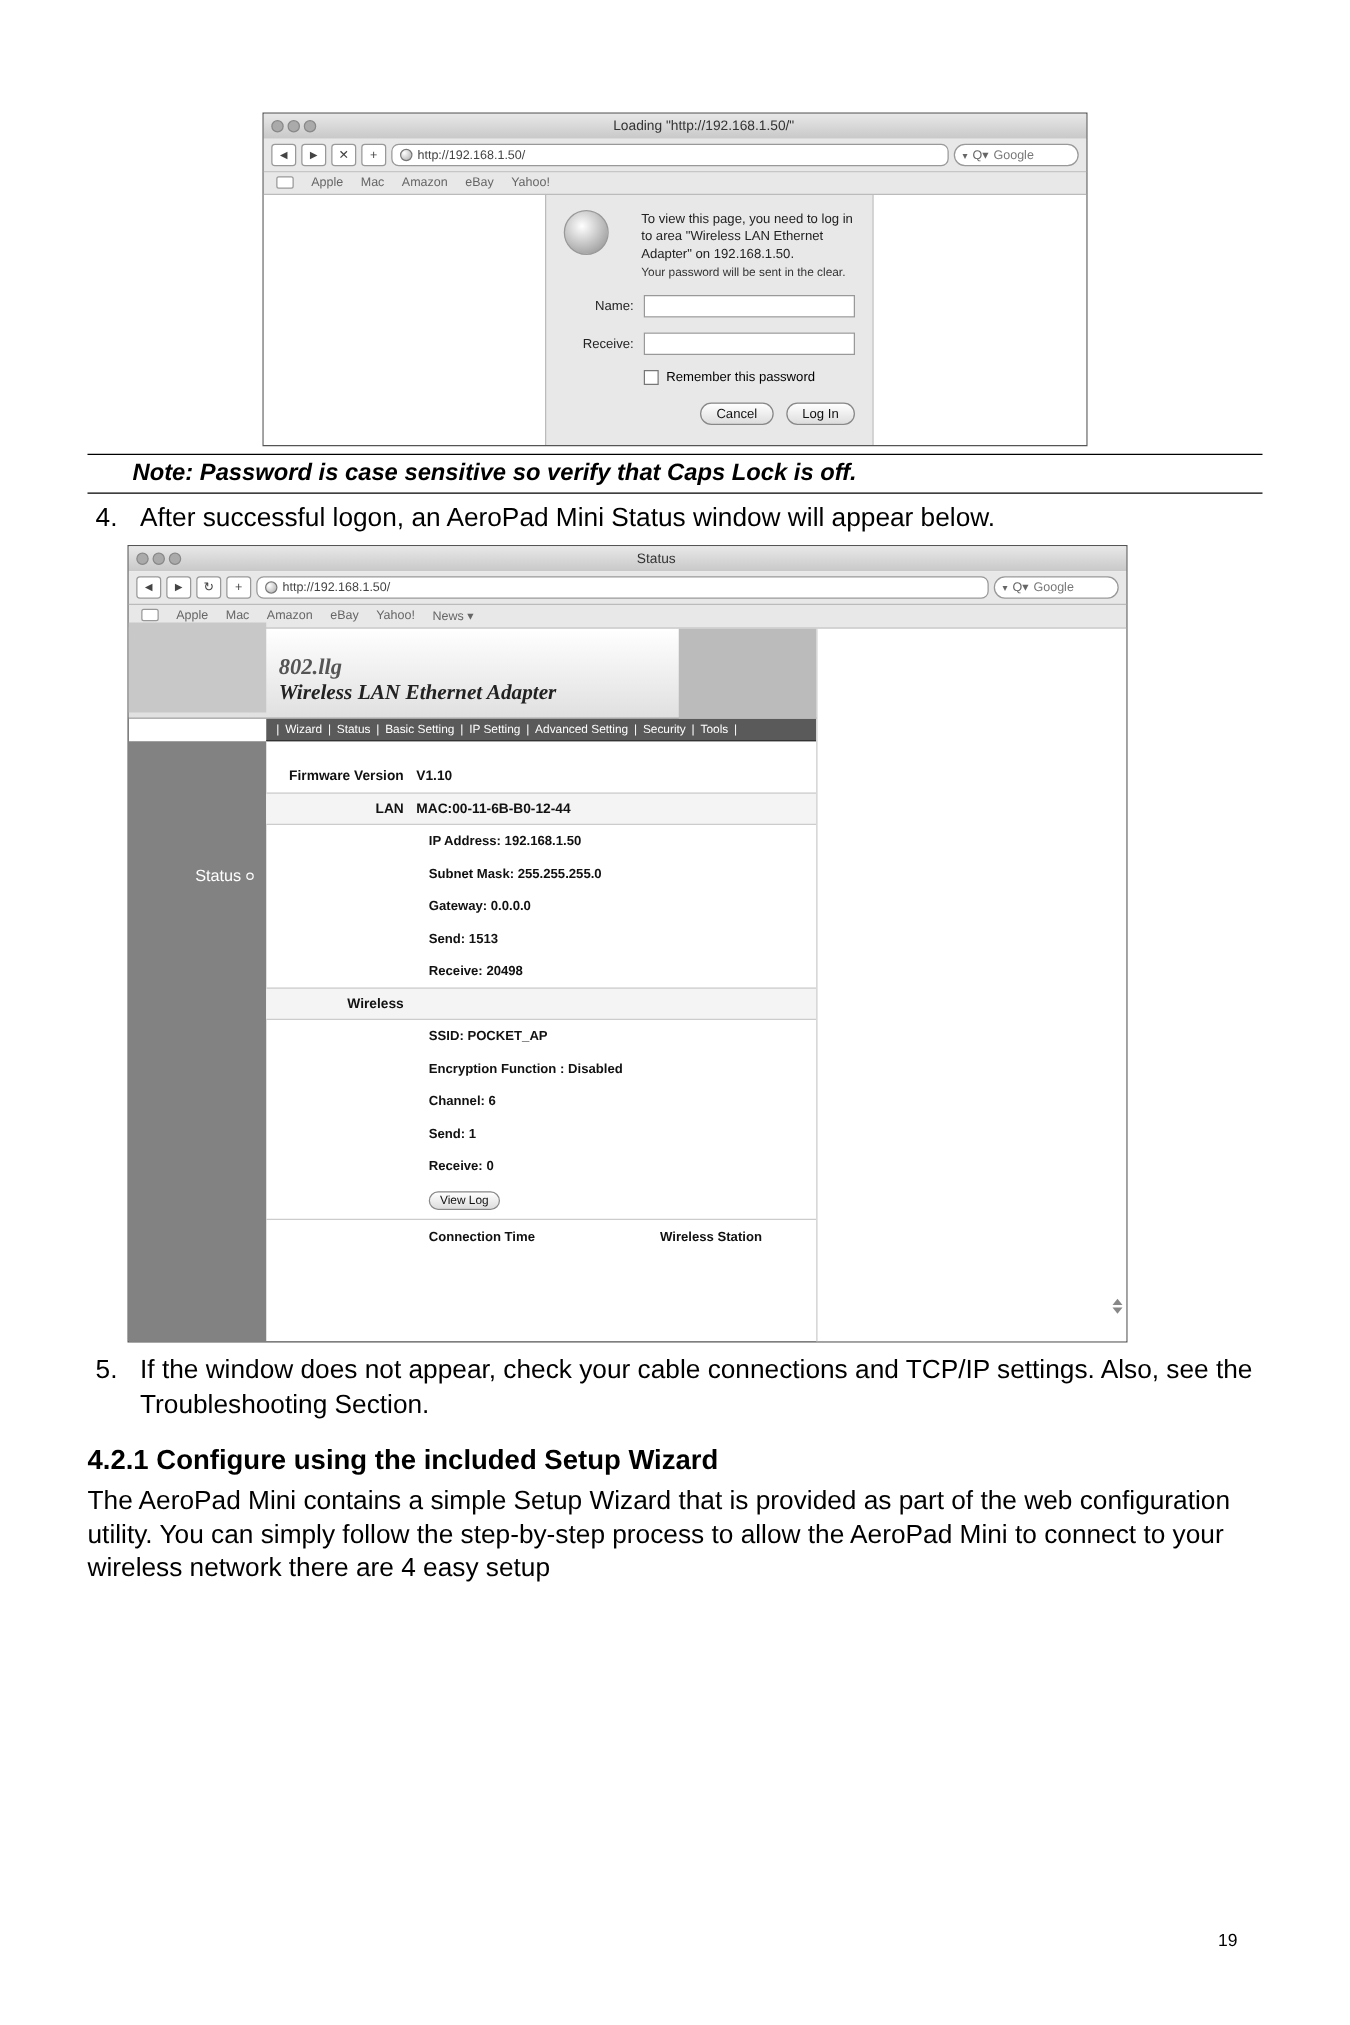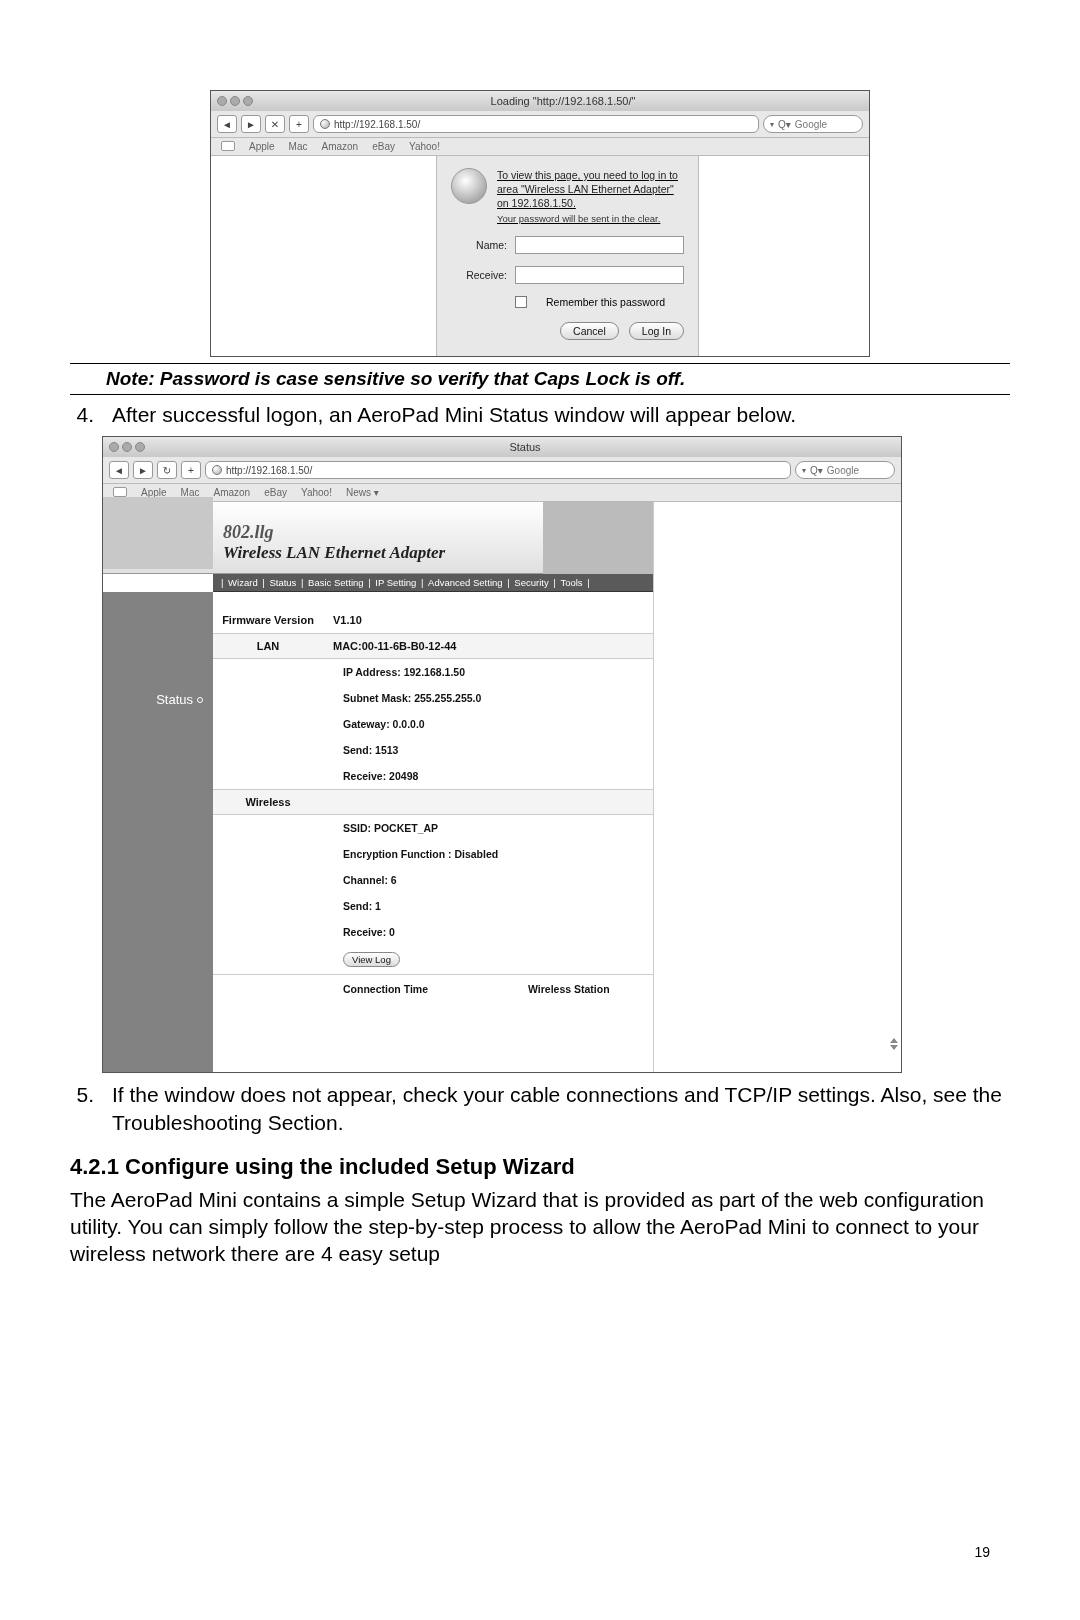--- a/index.html
+++ b/index.html
@@ -65,34 +65,34 @@
     width:14px;height:10px;border:1px solid #999;border-radius:2px;background:#fff;
   }
   .shot1-body { display:flex; min-height:200px; }
   .shot1-left { flex:0 0 225px; background:#fff; }
   .shot1-right { flex:0 0 170px; background:#fff; }
   .login-panel {
     flex:1; background:#e8e8e8; padding:12px 14px 12px 14px;
     border-left:1px solid #bbb; border-right:1px solid #bbb;
     display:flex; flex-direction:column; gap:8px;
   }
-  .login-head { display:flex; gap:10px;text-decoration:underline; }
+  .login-head { display:flex; gap:26px; }
   .compass {
     width:36px;height:36px;border-radius:50%;
     background: radial-gradient(circle at 40% 35%, #fff, #888);
     border:1px solid #999; position:relative; flex:0 0 auto;
   }
   .login-msg { font-size:10.5px; color:#222; line-height:1.35; }
   .login-warn { font-size:9.5px; color:#333; margin-top:2px; }
   .form-row { display:flex; align-items:center; gap:8px; margin-top:4px; }
   .form-row label { width:56px; text-align:right; font-size:10.5px; color:#222; }
   .form-row input[type=text], .form-row input[type=password] {
     flex:1; height:18px; border:1px solid #999; background:#fff; font-size:10px; padding:0 3px;
   }
-  .remember { display:flex; align-items:center; gap:19px; font-size:10.5px; margin:4px 0 2px 64px;text-align:right; }
+  .remember { display:flex; align-items:center; gap:6px; font-size:10.5px; margin:4px 0 2px 64px;text-align:right; }
   .remember .cb { width:12px;height:12px;border:1px solid #777;background:#fff; }
   .login-actions { display:flex; gap:10px; justify-content:flex-end; margin-top:4px; }
   .pill-btn {
     border:1px solid #888; border-radius:10px; background:linear-gradient(#fff,#ddd);
     padding:2px 12px; font-size:10.5px; color:#111;text-align:right;
   }
   .search-box {
     width:100px; border:1px solid #999; background:#fff; border-radius:9px;
     height:18px; display:flex;align-items:center;gap:4px;padding:0 6px;font-size:10px;color:#777;
   }
@@ -152,21 +152,21 @@
     padding-top:100px; min-height:480px;
     text-align:right;
   }
   .status-sidebar .lbl { font-size:13px; padding-right:10px; display:flex;align-items:center;justify-content:flex-end;gap:4px;}
   .status-sidebar .dot { width:6px;height:6px;border:1px solid #fff;border-radius:50%; }
   .status-content {
     flex:1; font-size:11px; font-weight:bold; color:#111;
     display:flex; flex-direction:column;
   }
   .row { display:flex; border-bottom:1px solid transparent; padding:6px 0 6px 0; }
-  .row .k { width:120px; text-align:center; padding-right:10px; }
+  .row .k { width:120px; text-align:right; padding-right:10px; }
   .row .v { flex:1; }
   .row.hr { border-top:1px solid #ccc; border-bottom:1px solid #ccc; background:#f4f4f4; }
   .indent { padding-left:130px; font-size:10.5px; font-weight:bold; margin:7px 0; }
   .small-btn {
     border:1px solid #888;border-radius:9px;background:linear-gradient(#fff,#ddd);
     padding:1px 8px;font-size:9.5px;display:inline-block;font-weight:normal;
   }
   .col2 { display:flex; padding:8px 0 8px 130px; gap:100px; font-size:10.5px; font-weight:bold; border-top:1px solid #ccc; }
   .scroll-ind {
     position:absolute; right:2px; bottom:4px; width:10px;height:30px;

